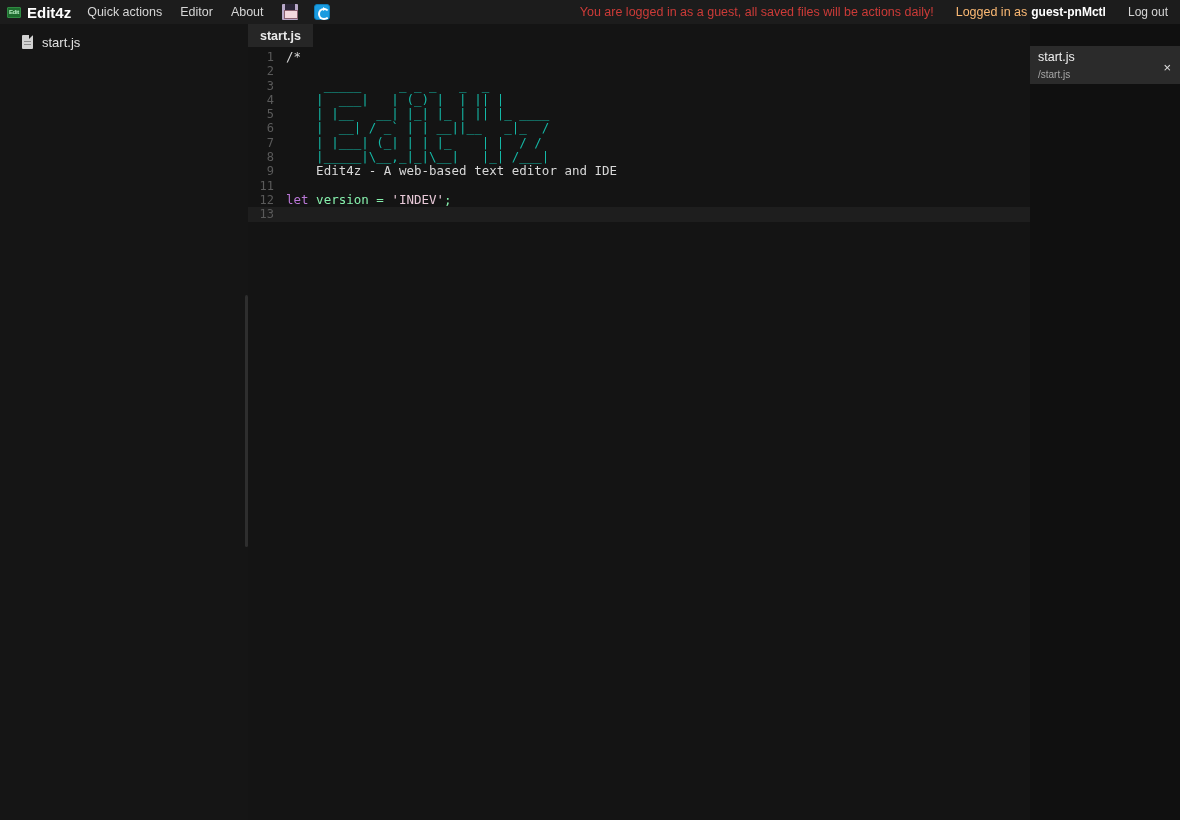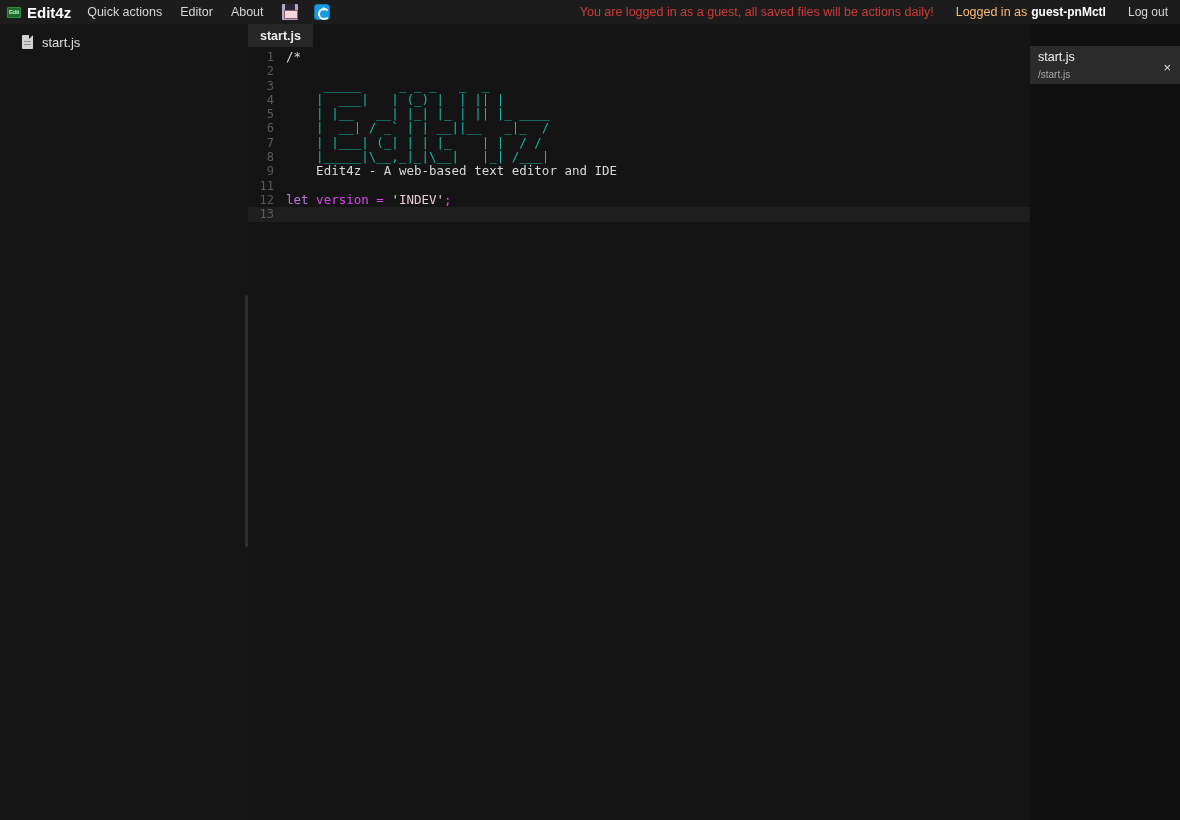--- a/index.html
+++ b/index.html
@@ -179,21 +179,21 @@
     user-select: none;
   }
   .code-text {
     color: #cfcfcf;
     font-family: "DejaVu Sans Mono", monospace;
     white-space: pre;
   }
   .tok-comment { color: #d8d8d8; }
   .tok-art { color: #14b8a6; }
   .tok-kw { color: #b977d6; }
-  .tok-plain { color: #d946ef; }
+  .tok-plain { color: #86efac; }
   .tok-str { color: #e8c9d8; }
   .caret {
     display: inline-block;
     width: 1px; height: 12px;
     background: #e8e8e8;
     vertical-align: -2px;
     margin-left: -1px;
   }
 
   

